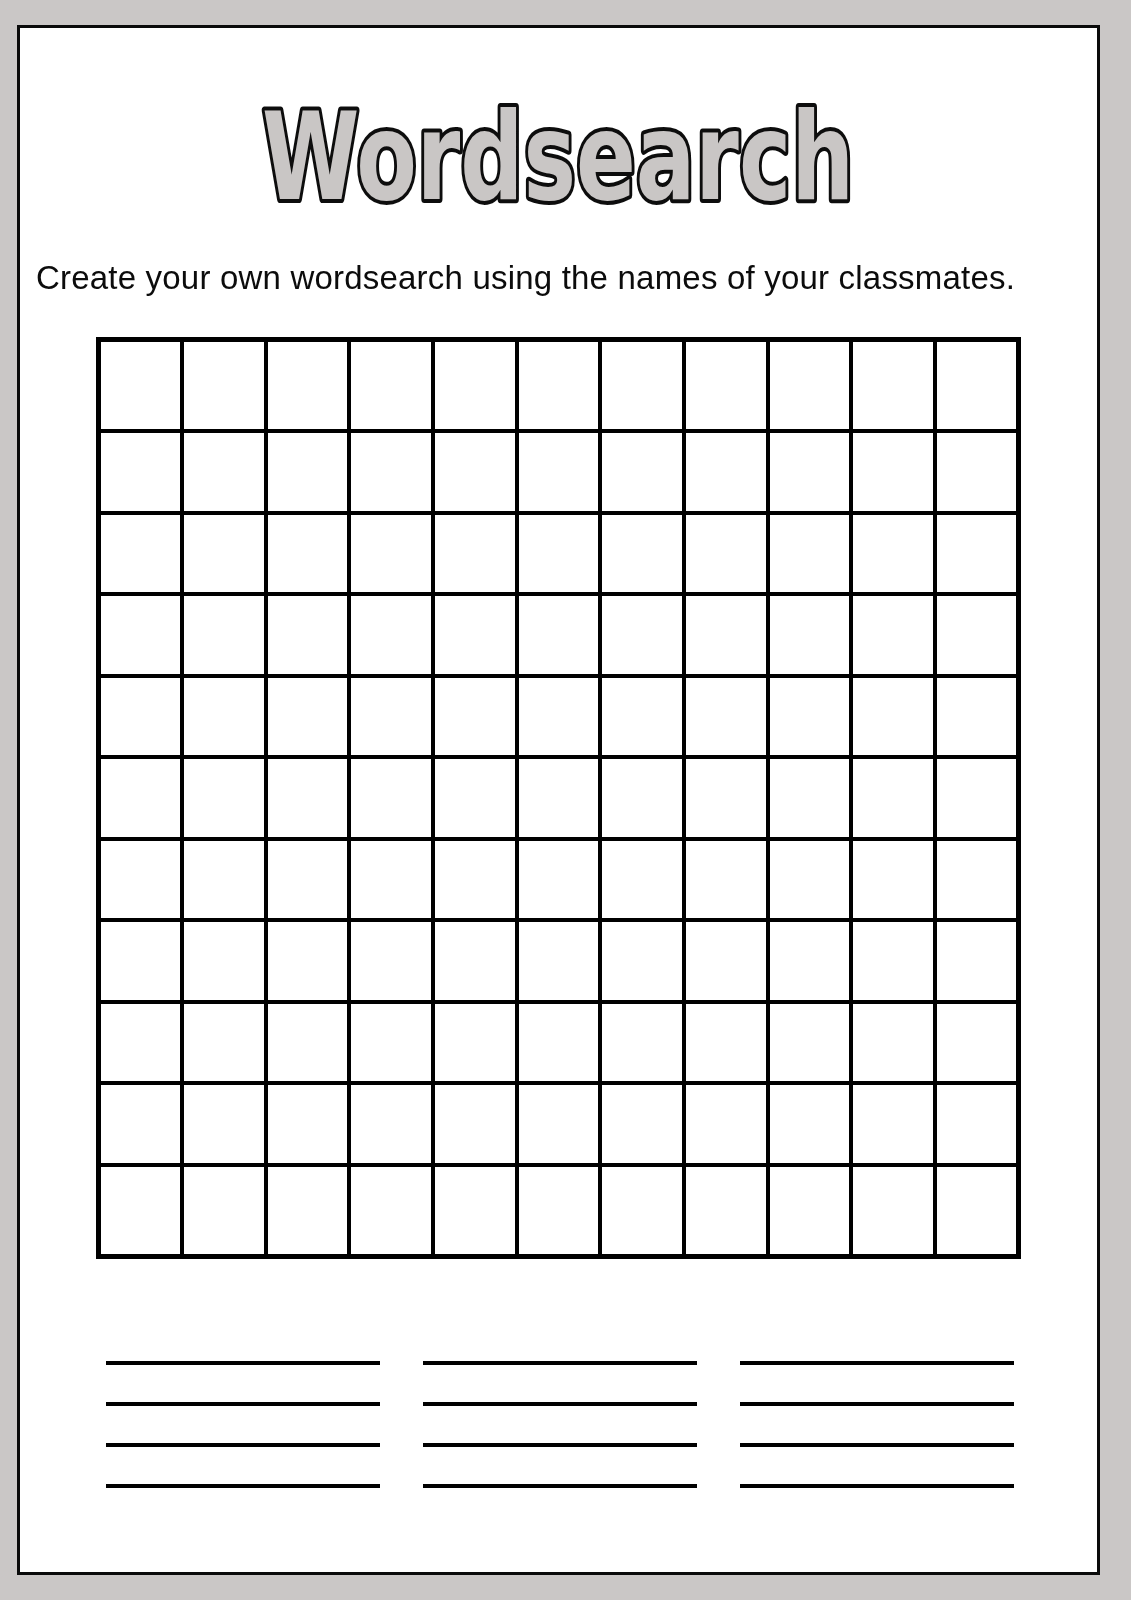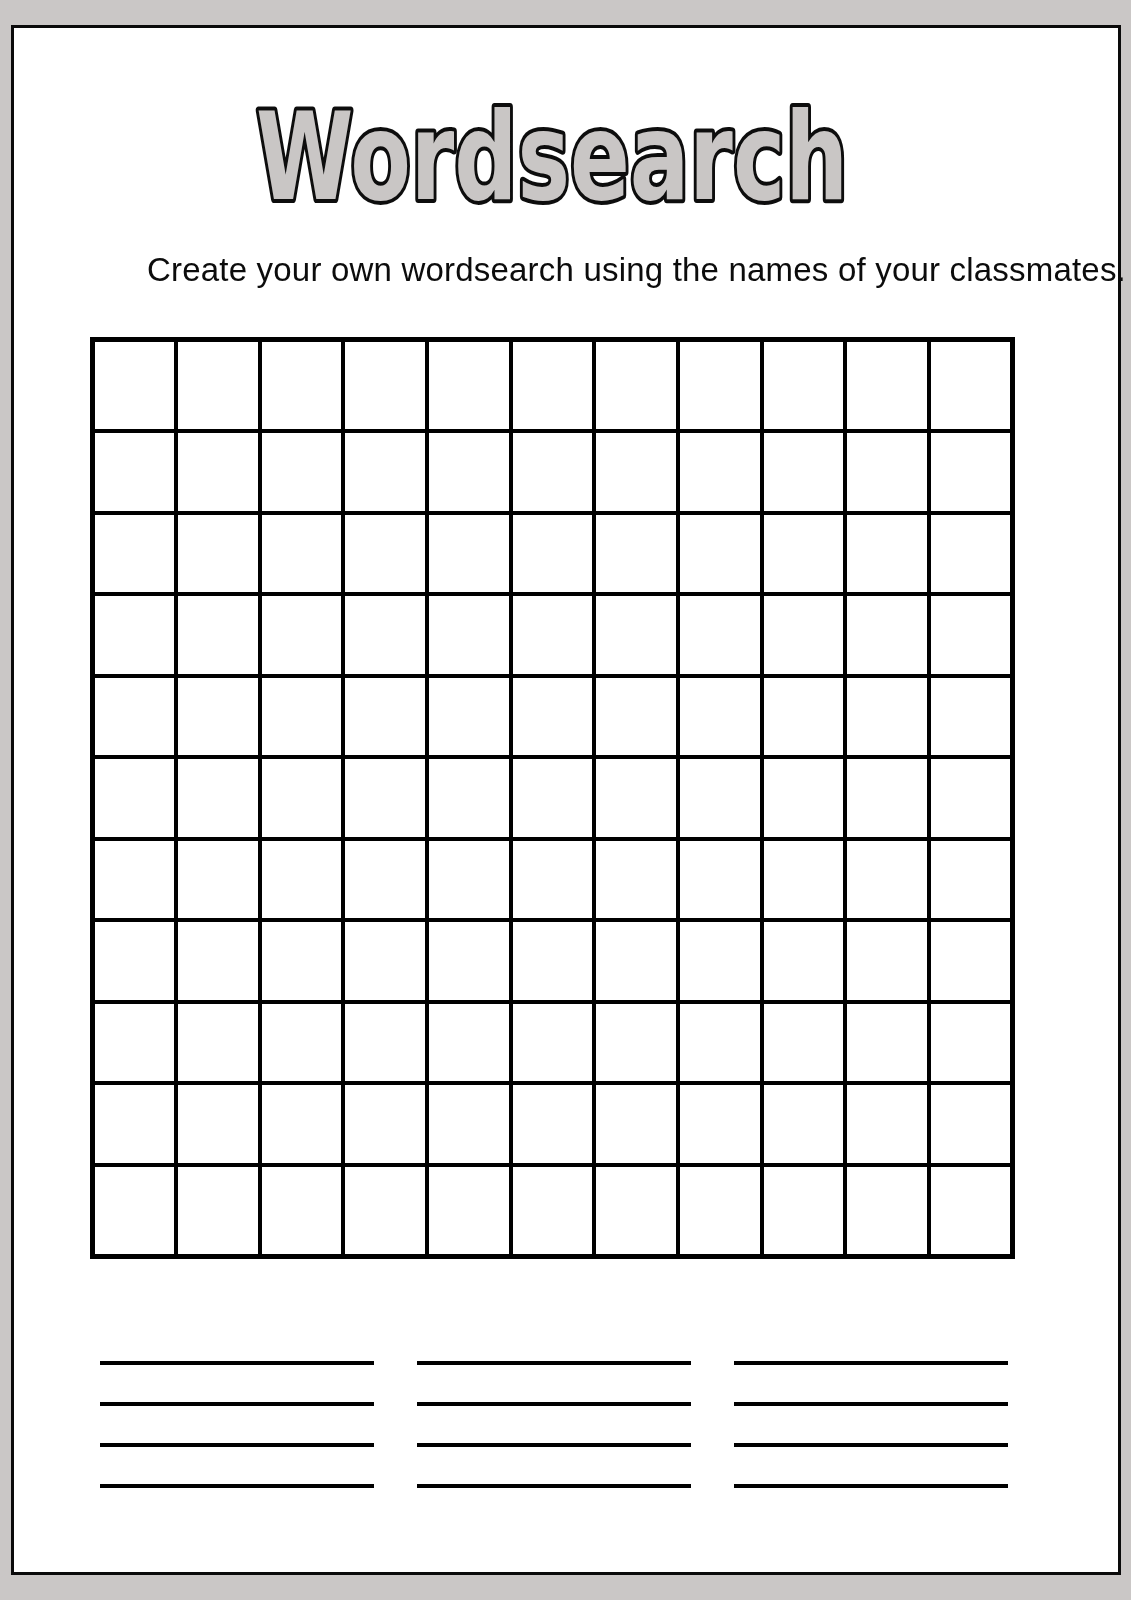--- a/index.html
+++ b/index.html
@@ -9,27 +9,26 @@
   body {
     width: 1131px;
     height: 1600px;
     position: relative;
     background: #cac7c6;
     overflow: hidden;
     font-family: "Liberation Sans", sans-serif;
   }
   .page {
     position: absolute;
-    left: 11px;
+    left: 17px;
     top: 25px;
     width: 1077px;
     height: 1544px;
     background: #ffffff;
     border: 3px solid #0a0a0a;
-    padding-left: 27px;
   }
   .title-svg {
     position: absolute;
     left: 0;
     top: 38px;
     width: 1077px;
     height: 150px;
     display: block;
   }
   .title-svg text {
@@ -37,22 +36,22 @@
     font-weight: bold;
     font-size: 122px;
     paint-order: stroke;
     stroke-linejoin: round;
   }
   .instruction {
     position: absolute;
     top: 213px;
     left: 0;
     width: 100%;
-    margin: 8px;
-    text-align: right;
+    margin: 16px;
+    text-align: left;
     font-size: 33px;
     line-height: 1.25;
     letter-spacing: 0.2px;
     color: #0c0c0c;
     font-family: "Liberation Sans", sans-serif;
   }
   table.wsgrid {
     position: absolute;
     left: 76px;
     top: 309px;

